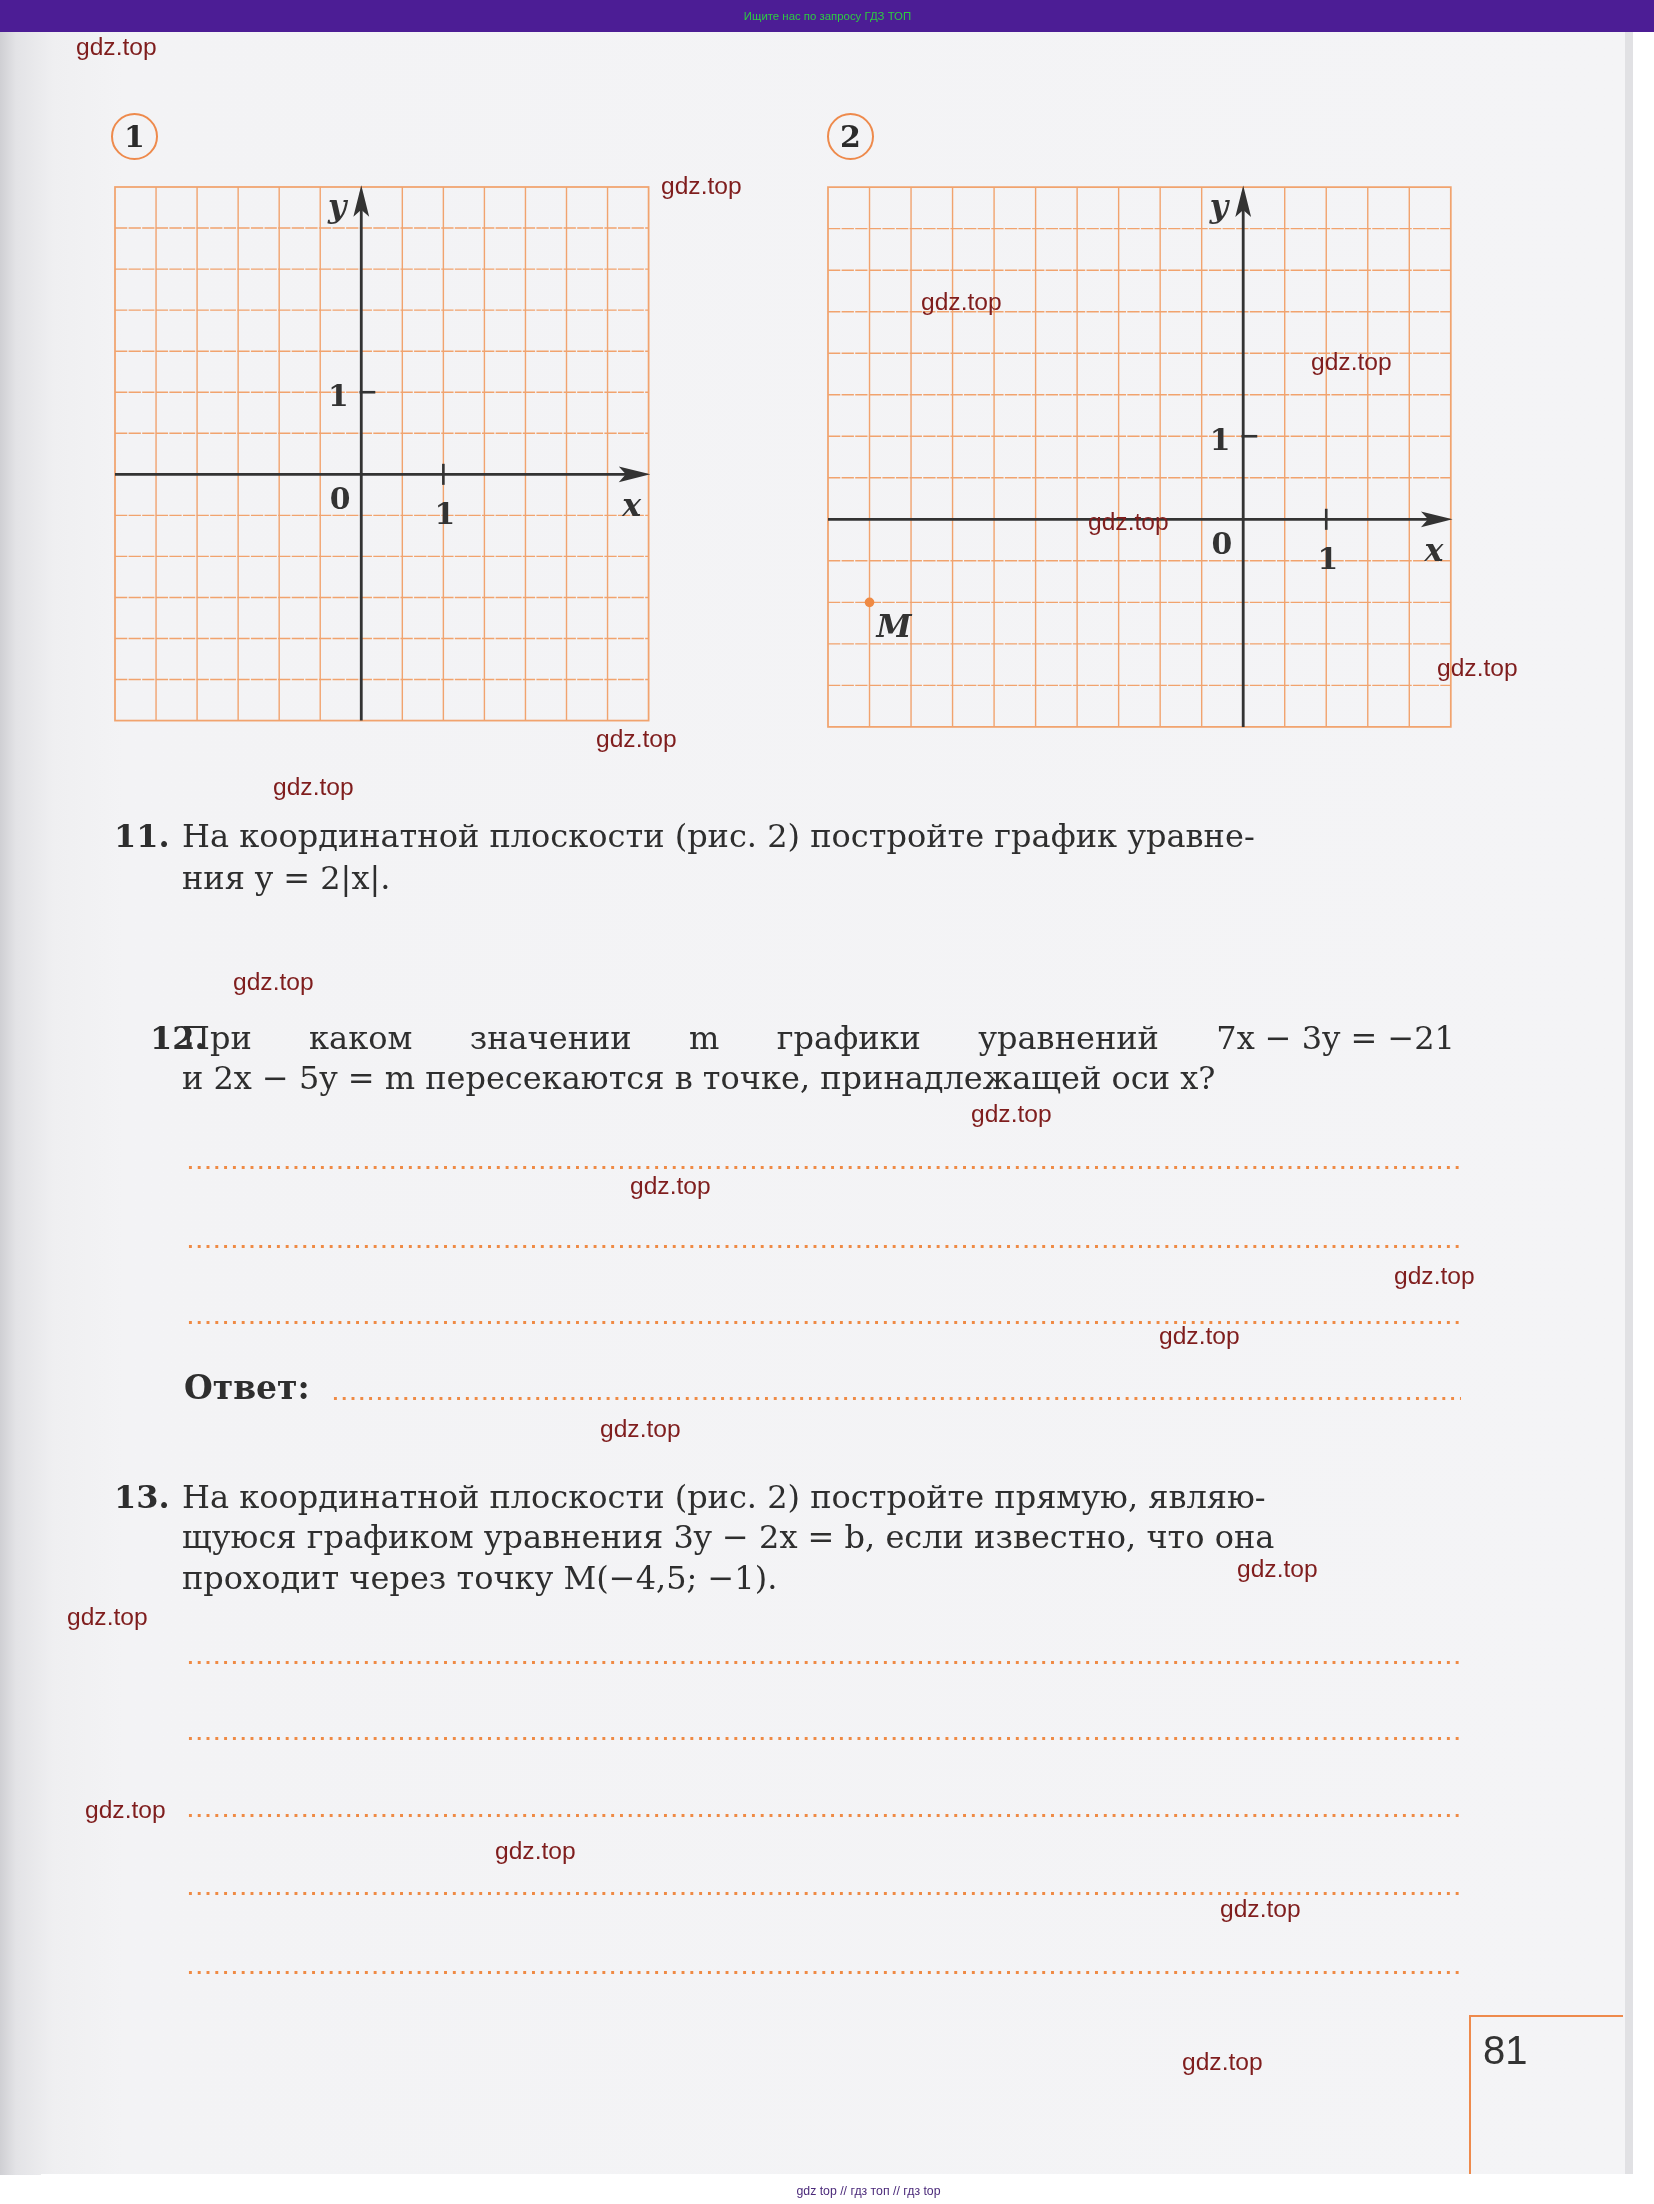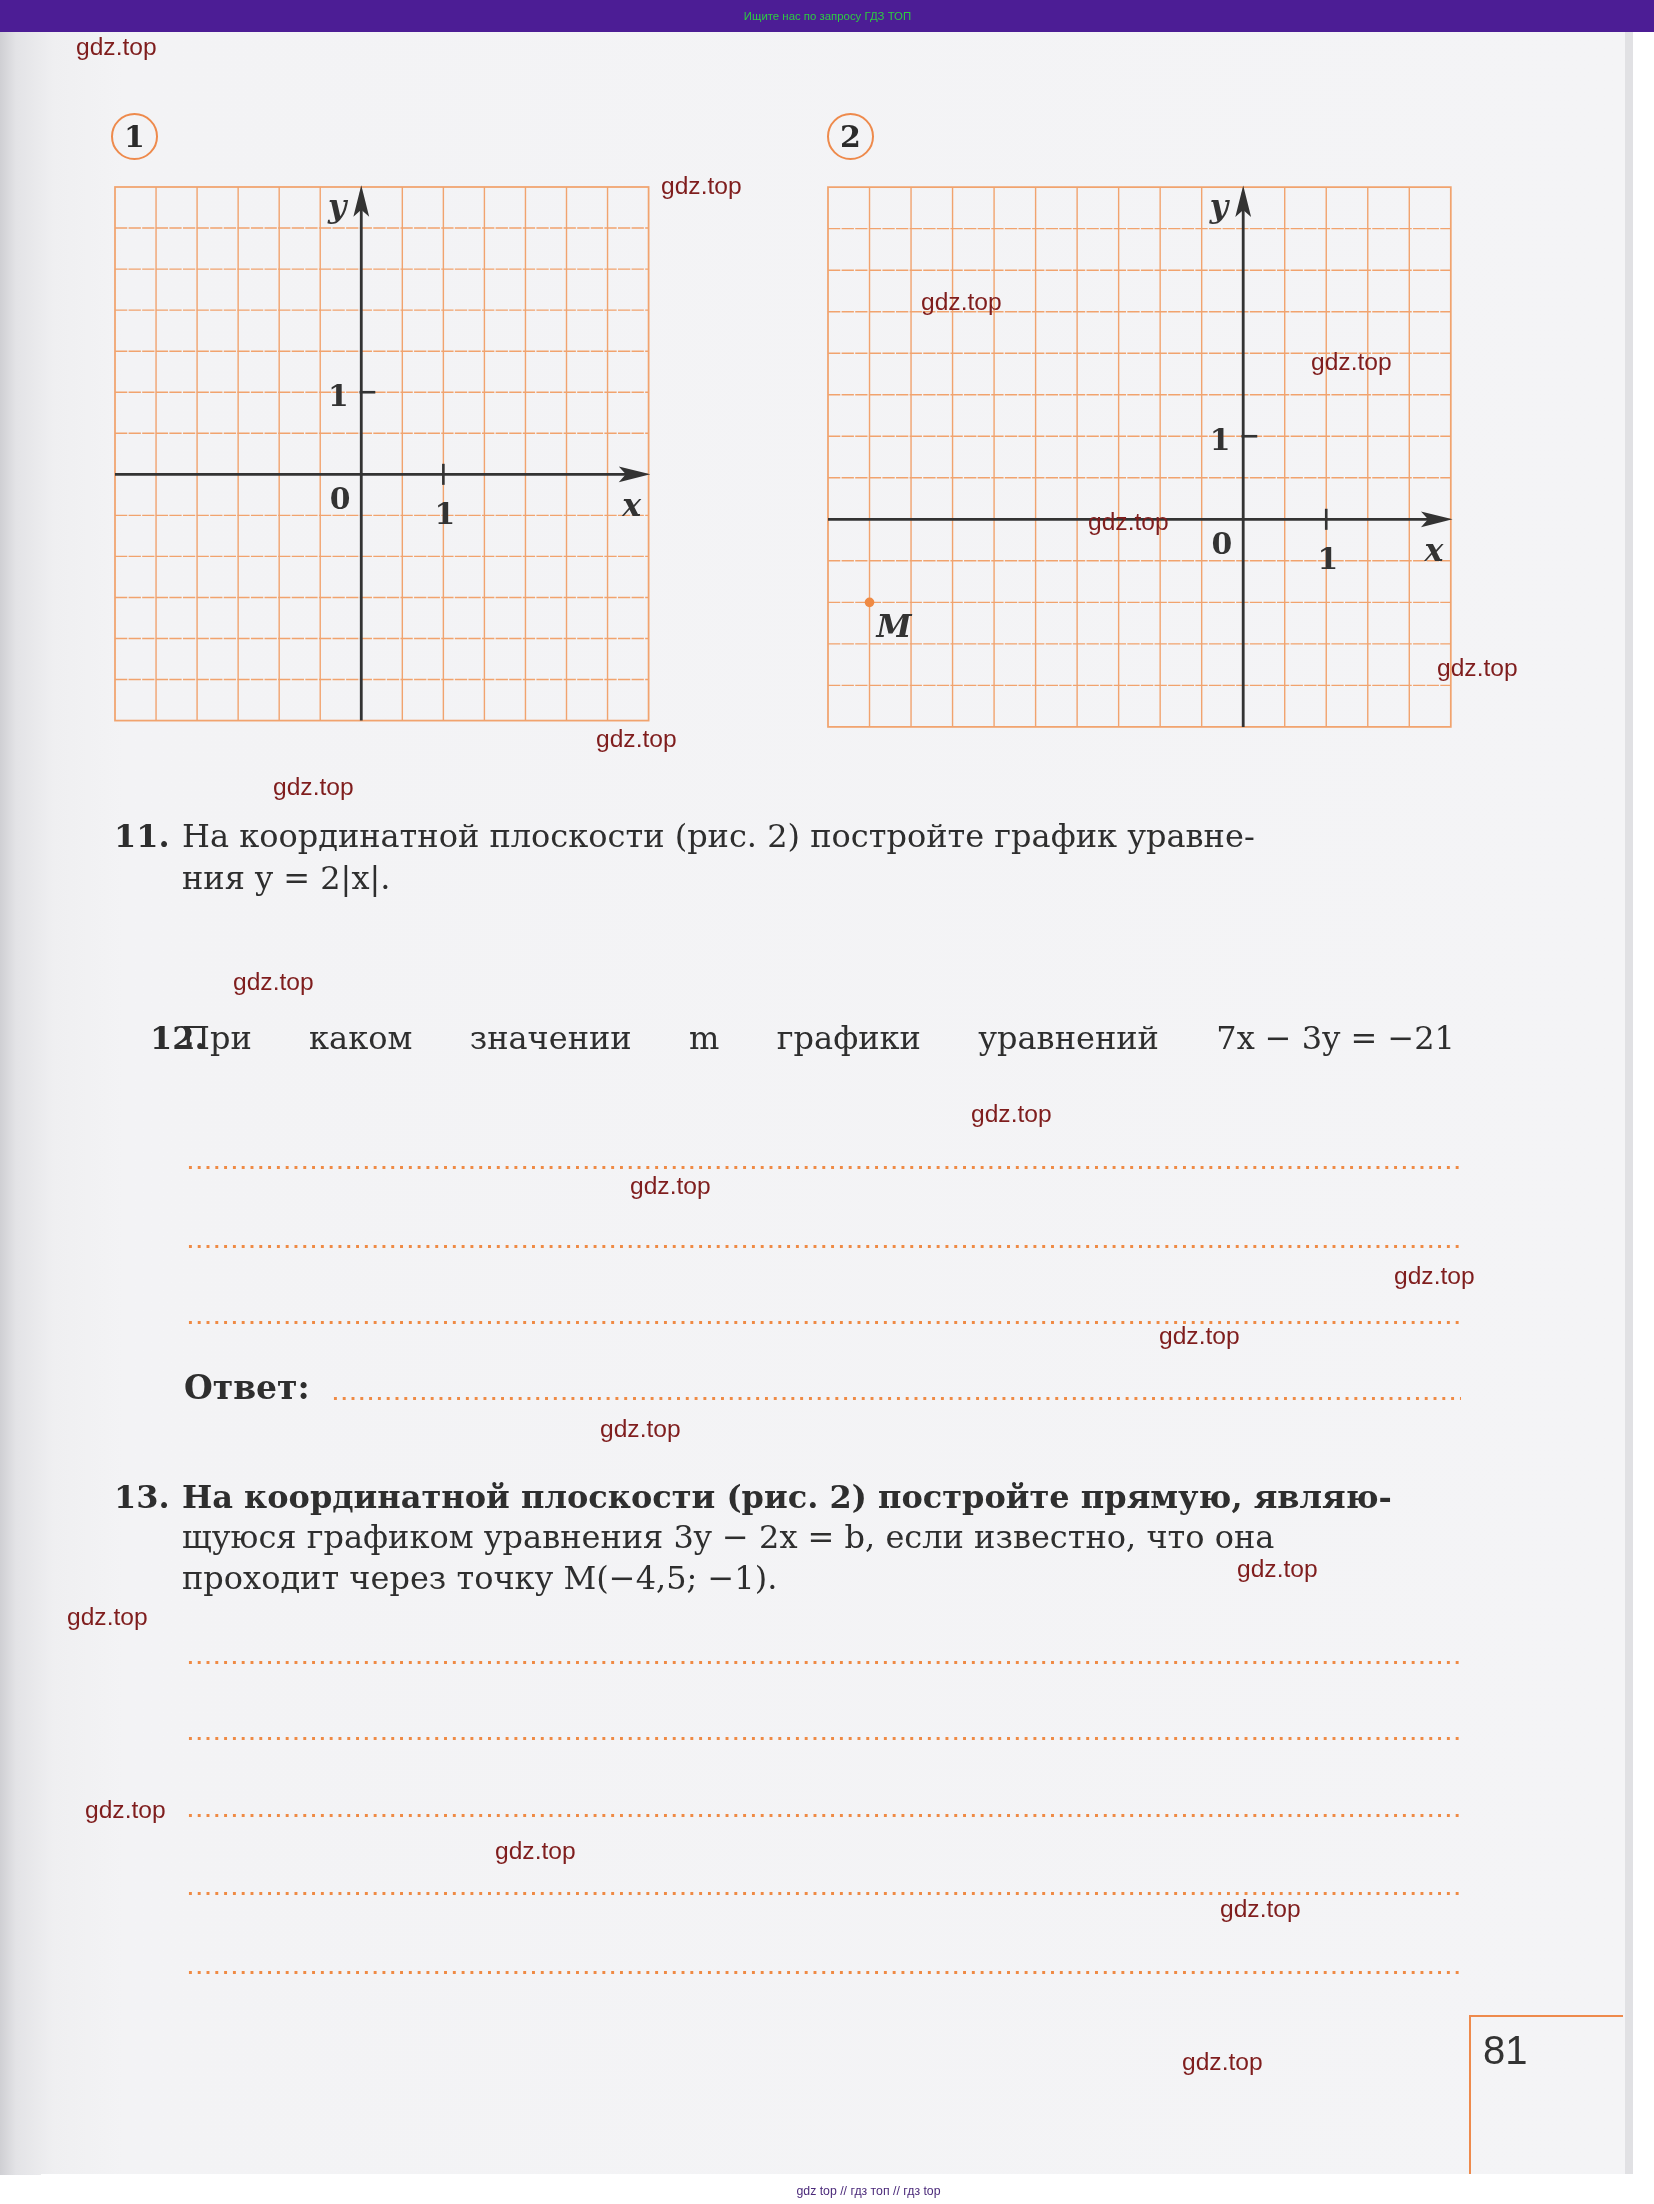--- a/index.html
+++ b/index.html
@@ -190,30 +190,31 @@
   <span class="num" style="top:0;margin-left:36px;">12.</span>
   <div class="line" id="t12line1" style="top:0;width:1273px;display:flex;justify-content:space-between;">
       <span>При</span>
       <span>каком</span>
       <span>значении</span>
       <span class="math">m</span>
       <span>графики</span>
       <span>уравнений</span>
       <span class="math">7x − 3y = −21</span>
     </div>
+  <span class="line" style="top:40px;"><span>и </span><span class="math">2x − 5y = m</span><span> пересекаются в точке, принадлежащей оси </span><span class="math">x</span><span>?</span></span>
 </div>
 <div class="dots" style="left:186px;top:1165px;width:1275px;"></div>
 <div class="dots" style="left:186px;top:1244px;width:1275px;"></div>
 <div class="dots" style="left:186px;top:1320px;width:1275px;"></div>
 <div class="answer-label" style="left:184px;top:1368px;">Ответ:</div>
 <div class="dots" style="left:331px;top:1396px;width:1130px;"></div>
 
 <div class="task" style="top:1477px;height:132px;">
   <span class="num" style="top:0;">13.</span>
-  <span class="line" style="top:0;font-weight:bold;">На координатной плоскости (рис. 2) постройте прямую, являю-</span>
+  <span class="line" style="top:0;">На координатной плоскости (рис. 2) постройте прямую, являю-</span>
   <span class="line" style="top:40px;"><span>щуюся графиком уравнения </span><span class="math">3y − 2x = b</span><span>, если известно, что она</span></span>
   <span class="line" style="top:81px;"><span>проходит через точку </span><span class="math">M</span><span>(−4,5; −1).</span></span>
 </div>
 <div class="dots" style="left:186px;top:1660px;width:1275px;"></div>
 <div class="dots" style="left:186px;top:1736px;width:1275px;"></div>
 <div class="dots" style="left:186px;top:1813px;width:1275px;"></div>
 <div class="dots" style="left:186px;top:1891px;width:1275px;"></div>
 <div class="dots" style="left:186px;top:1970px;width:1275px;"></div>
 
 <div class="page-num-box"></div>

